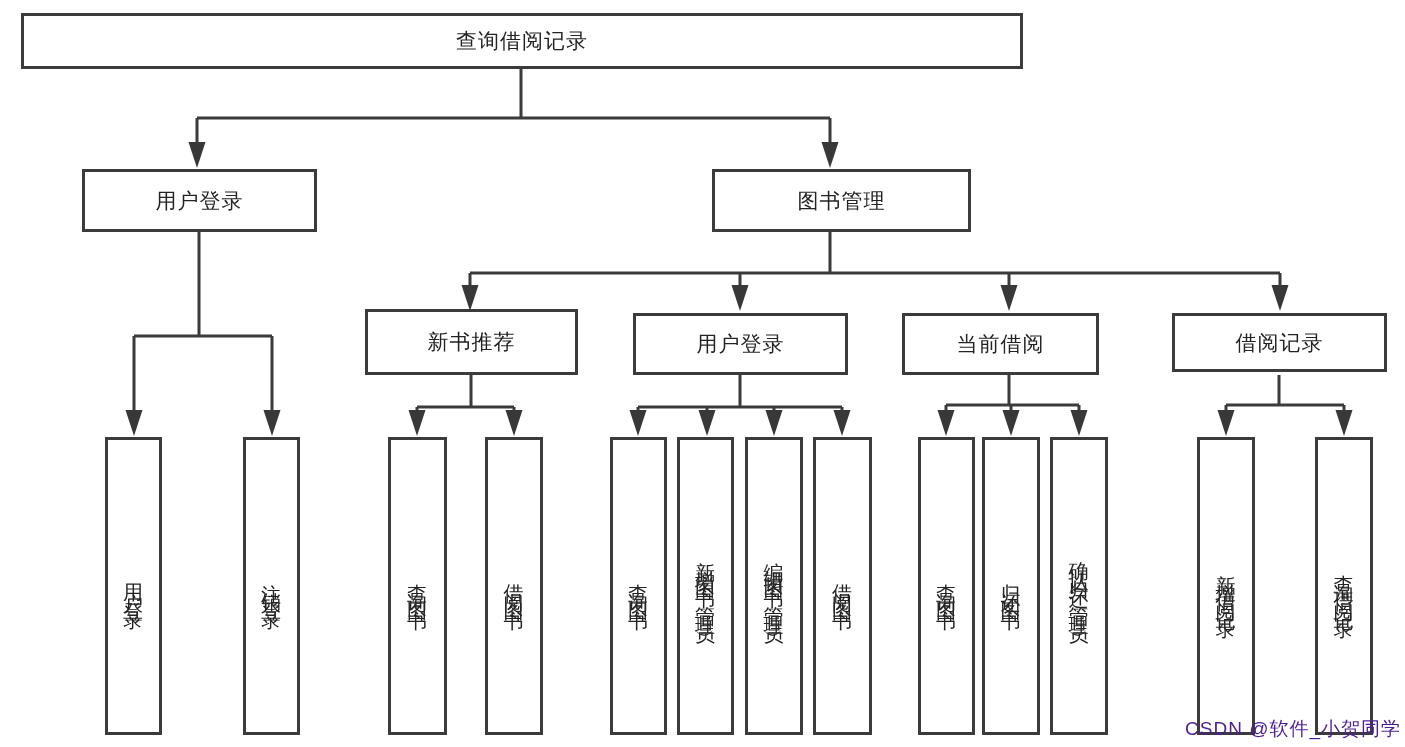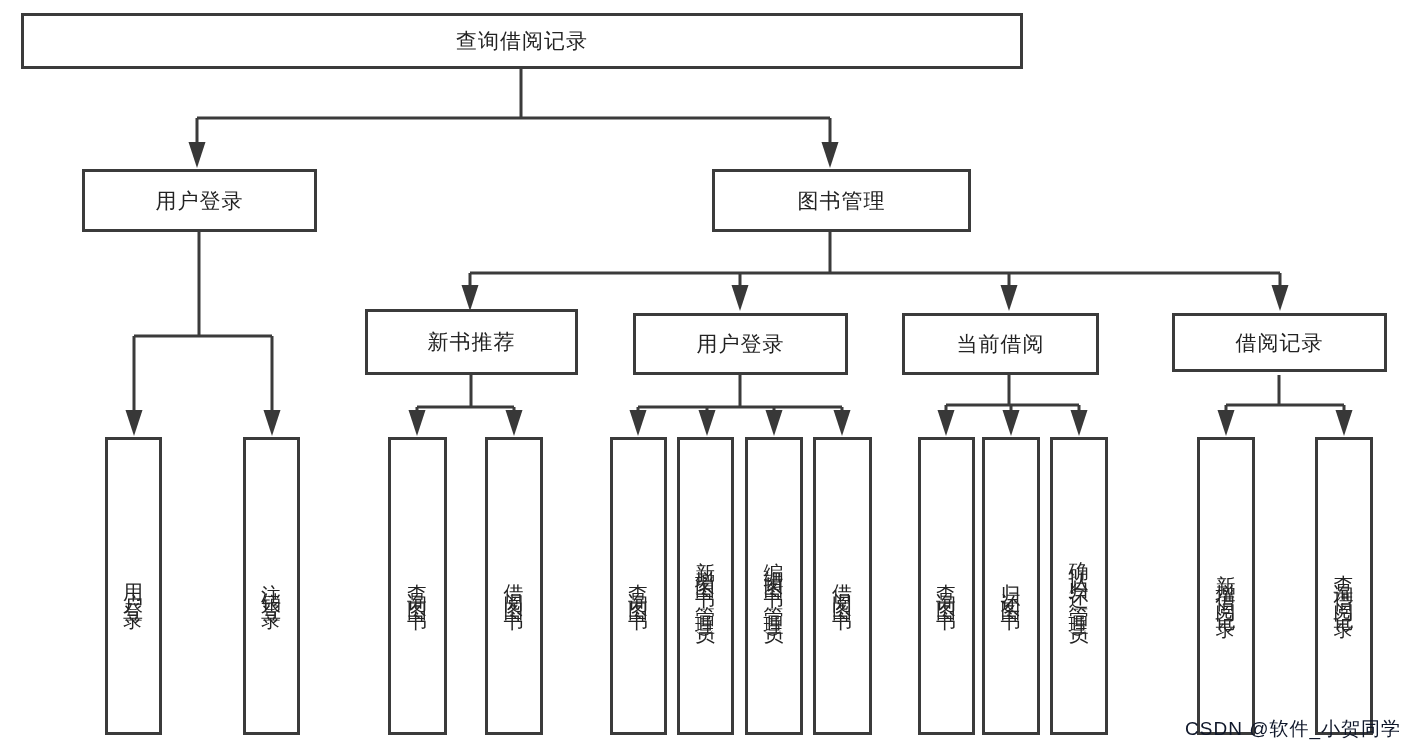--- a/index.html
+++ b/index.html
@@ -14,21 +14,21 @@
     display:flex;align-items:center;justify-content:center;
     color:#232323;font-size:21px;letter-spacing:1px;
     white-space:nowrap;z-index:2;
   }
   .leaf{
     writing-mode:vertical-rl;text-orientation:mixed;
     font-size:20px;letter-spacing:9px;line-height:1;
   }
   .watermark{
     position:absolute;right:4px;bottom:5px;z-index:6;
-    font-size:19px;color:#0f172a;letter-spacing:1px;
+    font-size:19px;color:#4c1d95;letter-spacing:1px;
   }
 </style>
 </head>
 <body>
 
 <div class="stage">
 
   <svg class="connectors" width="1405" height="747" viewBox="0 0 1405 747">
     <defs>
       <path id="ah" d="M-8.5,-26 L8.5,-26 L0,0 Z" fill="#383838"></path>

